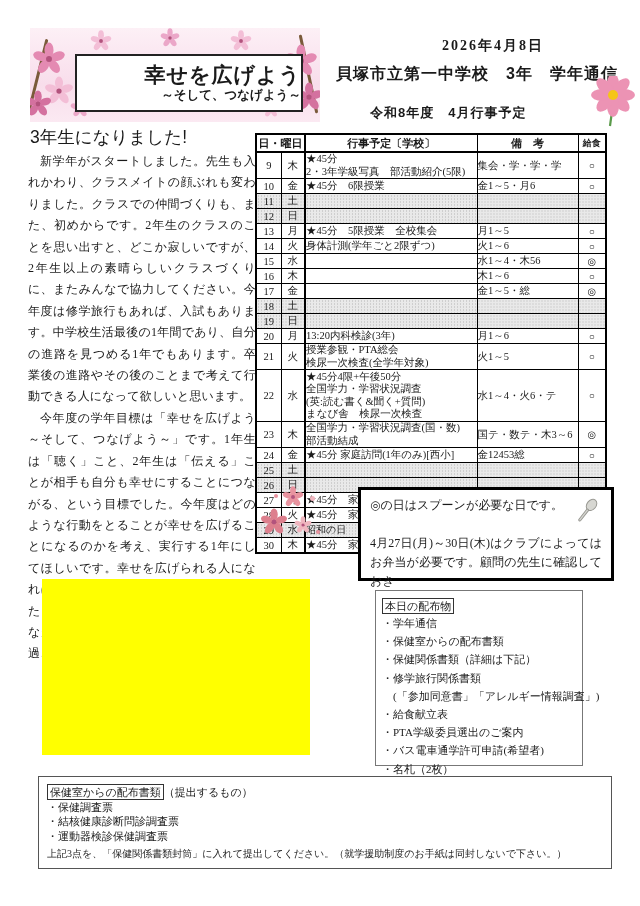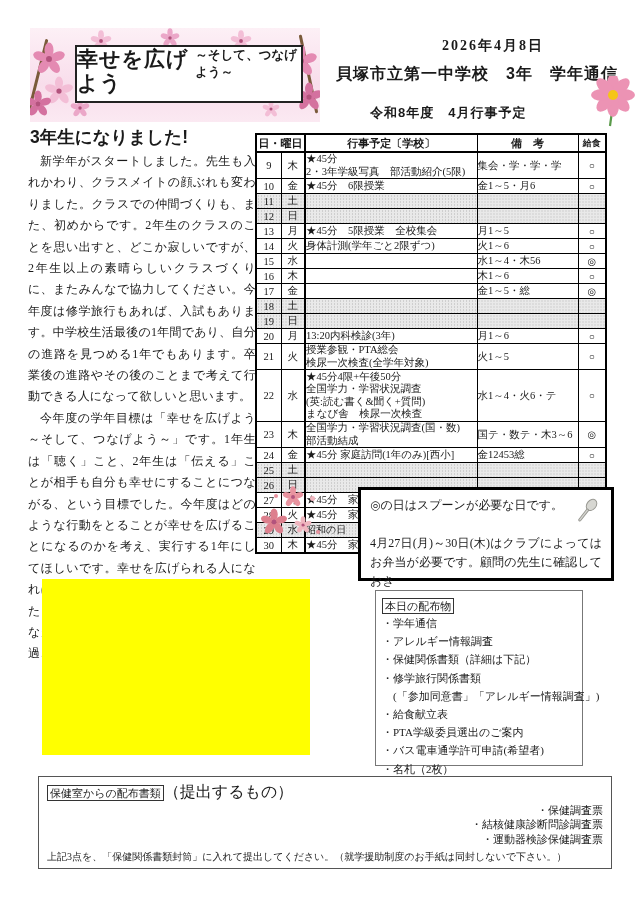--- a/index.html
+++ b/index.html
@@ -1,34 +1,34 @@
 <!DOCTYPE html>
 <html><head>
 <meta charset="utf-8">
 <style>
   html,body{margin:0;padding:0;}
   body{width:640px;height:906px;background:#fff;font-family:"Liberation Serif","DejaVu Serif",serif;color:#1a1a1a;}
   .page{position:relative;width:640px;height:906px;overflow:hidden;background:#fff;}
 
   
   .banner{position:absolute;left:30px;top:28px;width:290px;height:94px;background:linear-gradient(180deg,#fdf0f6 0%,#f8ddeb 60%,#fbe9f2 100%);overflow:hidden;}
-  .banner-inner{position:absolute;left:45px;top:17px;width:224px;height:54px;background:#fff;border:2px solid #222;display:flex;align-items:flex-start;justify-content:center;z-index:3;}
+  .banner-inner{position:absolute;left:45px;top:26px;width:224px;height:54px;background:#fff;border:2px solid #222;display:flex;flex-direction:column;align-items:flex-end;justify-content:center;z-index:3;}
   .banner-title{font-family:"Liberation Sans","DejaVu Sans",sans-serif;font-weight:bold;font-size:21px;line-height:24px;letter-spacing:1px;}
   .banner-sub{font-family:"Liberation Sans","DejaVu Sans",sans-serif;font-weight:bold;font-size:12.5px;line-height:17px;}
   .blossom{position:absolute;z-index:1;}
   .twig{position:absolute;background:#7a5a3a;z-index:0;border-radius:2px;}
 
   
   .hdr-date{position:absolute;left:442px;top:37px;font-size:14px;font-weight:bold;letter-spacing:2px;}
   .hdr-school{position:absolute;left:336px;top:64px;font-family:"Liberation Sans","DejaVu Sans",sans-serif;font-weight:bold;font-size:16px;letter-spacing:1px;}
   .hdr-sched{position:absolute;left:370px;top:104px;font-family:"Liberation Sans","DejaVu Sans",sans-serif;font-weight:bold;font-size:13px;letter-spacing:1px;}
   .cosmos{position:absolute;left:590px;top:76px;z-index:2;}
 
   
-  .article-heading{position:absolute;left:30px;top:125px;margin:0;font-family:"Liberation Sans","DejaVu Sans",sans-serif;font-weight:bold;font-size:17.5px;}
+  .article-heading{position:absolute;left:30px;top:125px;margin:0;font-family:"Liberation Sans","DejaVu Sans",sans-serif;font-weight:normal;font-size:17.5px;}
   .article{position:absolute;left:28px;top:151px;width:228px;}
   .article p{margin:0;font-size:12px;line-height:21.4px;text-align:justify;text-indent:1em;letter-spacing:0.2px;}
 
   
   .teachers-heading{position:absolute;left:44px;top:579px;margin:0;font-family:Liberation Serif, serif;font-weight:bold;font-size:17.5px;}
   .yellow-box{position:absolute;left:42px;top:579px;width:268px;height:176px;background:#ffff00;}
 
   
   .schedule{position:absolute;left:255px;top:133px;width:350px;border-collapse:collapse;table-layout:fixed;border:2px solid #000;}
   .schedule th,.schedule td{border:1px solid #000;padding:0;vertical-align:middle;overflow:hidden;}
@@ -51,22 +51,22 @@
   .spoon-line2{position:absolute;left:9px;top:44px;width:232px;font-size:12px;line-height:19px;text-align:justify;}
   .spoon-svg{position:absolute;right:10px;top:6px;}
 
   
   .handouts-box{position:absolute;left:375px;top:590px;width:208px;height:176px;border:1px solid #777;padding:5px 6px;box-sizing:border-box;background:#fff;}
   .boxed-title{display:inline-block;border:1px solid #333;padding:0 2px;font-size:11px;line-height:14px;}
   .handouts-box .list-line{font-size:11px;line-height:18.2px;white-space:pre;}
 
   
   .health-box{position:absolute;left:38px;top:776px;width:574px;height:93px;border:1px solid #555;padding:5px 8px;box-sizing:border-box;background:#fff;}
-  .health-title-suffix{font-size:16px;}
-  .health-box .list-line{font-size:11px;line-height:14.3px;white-space:pre;text-align:right;}
+  .health-title-suffix{font-size:11px;}
+  .health-box .list-line{font-size:11px;line-height:14.3px;white-space:pre;}
   .health-note{font-size:10px;margin-top:4px;white-space:nowrap;}
 
   
   .sakura-cluster{position:absolute;left:260px;top:486px;width:70px;height:62px;z-index:2;}
   .sakura-cluster .blossom{position:absolute;}
   .pdot{position:absolute;border-radius:50%;}
 </style>
 </head>
 <body>
 
@@ -382,21 +382,21 @@
         <rect x="13.9" y="12.6" width="2.2" height="14.5" rx="1.1"></rect>
       </g>
     </svg>
     <div class="spoon-line2">4月27日(月)～30日(木)はクラブによってはお弁当が必要です。顧問の先生に確認しておき</div>
   </div>
 
   <div class="handouts-box">
     <span class="boxed-title">本日の配布物</span>
     <div>
         <div class="list-line">・学年通信</div>
-        <div class="list-line">・アレルギー情報調査</div>
+        <div class="list-line">・保健室からの配布書類</div>
         <div class="list-line">・保健関係書類（詳細は下記）</div>
         <div class="list-line">・修学旅行関係書類</div>
         <div class="list-line">　(「参加同意書」「アレルギー情報調査」)</div>
         <div class="list-line">・給食献立表</div>
         <div class="list-line">・PTA学級委員選出のご案内</div>
         <div class="list-line">・バス電車通学許可申請(希望者)</div>
         <div class="list-line">・名札（2枚）</div>
       </div>
   </div>
 

